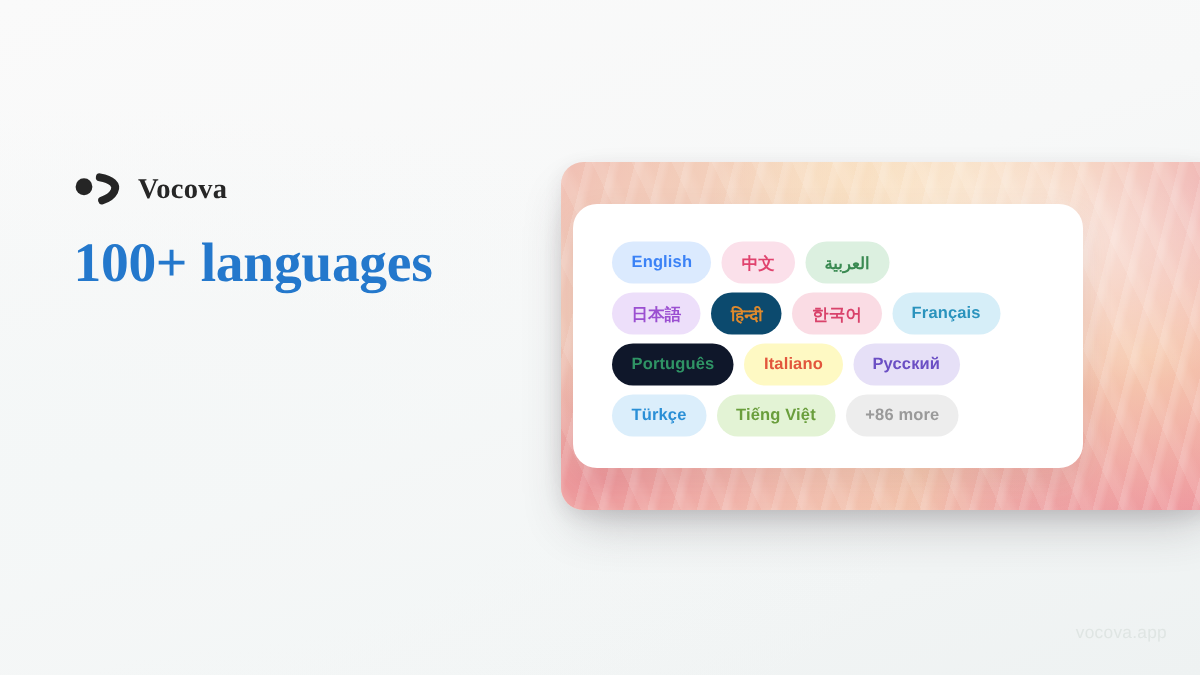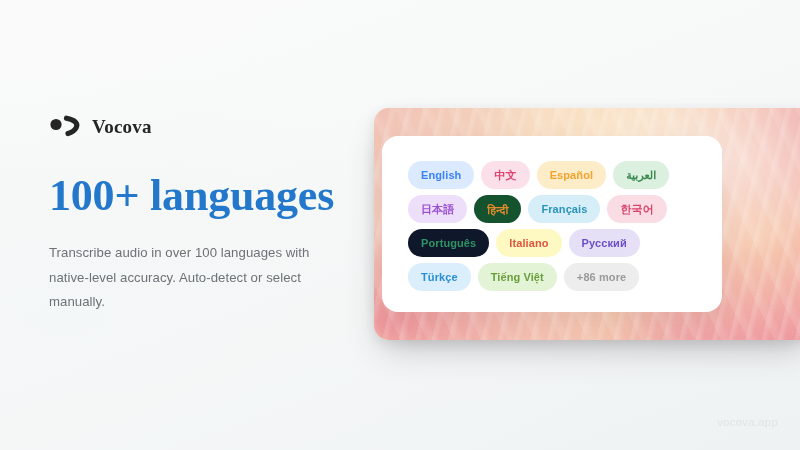--- a/index.html
+++ b/index.html
@@ -47,24 +47,24 @@
   .brand-name {
     font-family: "Liberation Serif", serif;
     font-size: 19px;
     font-weight: 700;
     color: #262626;
     letter-spacing: 0.2px;
     line-height: 1;
   }
 
   .headline {
-    margin-top: 32px;
+    margin-top: 16px;
     font-family: "Liberation Serif", serif;
     font-weight: 700;
-    font-size: 44px;
+    font-size: 37px;
     line-height: 1.14;
     letter-spacing: -0.2px;
     color: #161616;
   }
   .headline .accent {
     color: #2478cc;
     display: block;
   }
   .headline .rest {
     color: #141414;
@@ -192,40 +192,38 @@
         <circle cx="7" cy="9.5" r="5.6" fill="#252525"></circle>
         <path d="M17.5 3.2 C25.5 4.6, 29.5 8.2, 27.2 12.6 C25.6 15.7, 22.4 17.6, 19.0 18.6" stroke="#252525" stroke-width="5.2" stroke-linecap="round" fill="none"></path>
       </svg>
       <div class="brand-name">Vocova</div>
     </div>
 
     <div class="headline">
       <span class="accent">100+ languages</span>
     </div>
 
-    <div class="subcopy">Transcribe audio in over 100 languages with native-level accuracy. Auto-detect or select manually.</div>
   </div>
 
   <div class="panel">
     <div class="panel-art"></div>
   </div>
 
   <div class="lang-card">
     <div class="chip-rows">
         <div class="chip-row">
           <span class="chip" style="background: rgb(219, 234, 254); color: rgb(59, 130, 246);">English</span>
           <span class="chip" style="background: rgb(251, 224, 234); color: rgb(224, 67, 110);">中文</span>
-          <span class="chip" style="background: rgb(253, 236, 200); color: rgb(240, 163, 48);">Español</span>
           <span class="chip" style="background: rgb(220, 240, 224); color: rgb(58, 138, 82);">العربية</span>
         </div>
         <div class="chip-row">
           <span class="chip" style="background: rgb(237, 223, 250); color: rgb(155, 79, 209);">日本語</span>
-          <span class="chip" style="background: #14532d; color: rgb(224, 138, 44);">हिन्दी</span>
+          <span class="chip" style="background: #0c4a6e; color: rgb(224, 138, 44);">हिन्दी</span>
+          <span class="chip" style="background: rgb(250, 220, 228); color: rgb(217, 67, 107);">한국어</span>
           <span class="chip" style="background: rgb(214, 238, 248); color: rgb(42, 147, 189);">Français</span>
-          <span class="chip" style="background: rgb(250, 220, 228); color: rgb(217, 67, 107);">한국어</span>
         </div>
         <div class="chip-row">
           <span class="chip" style="background: #0f172a; color: rgb(47, 148, 101);">Português</span>
           <span class="chip" style="background: #fef9c3; color: rgb(226, 86, 61);">Italiano</span>
           <span class="chip" style="background: rgb(230, 224, 247); color: rgb(107, 79, 196);">Русский</span>
         </div>
         <div class="chip-row">
           <span class="chip" style="background: rgb(219, 238, 251); color: rgb(42, 143, 214);">Türkçe</span>
           <span class="chip" style="background: rgb(227, 243, 213); color: rgb(106, 158, 60);">Tiếng Việt</span>
           <span class="chip" style="background: rgb(237, 237, 237); color: rgb(154, 154, 154);">+86 more</span>

